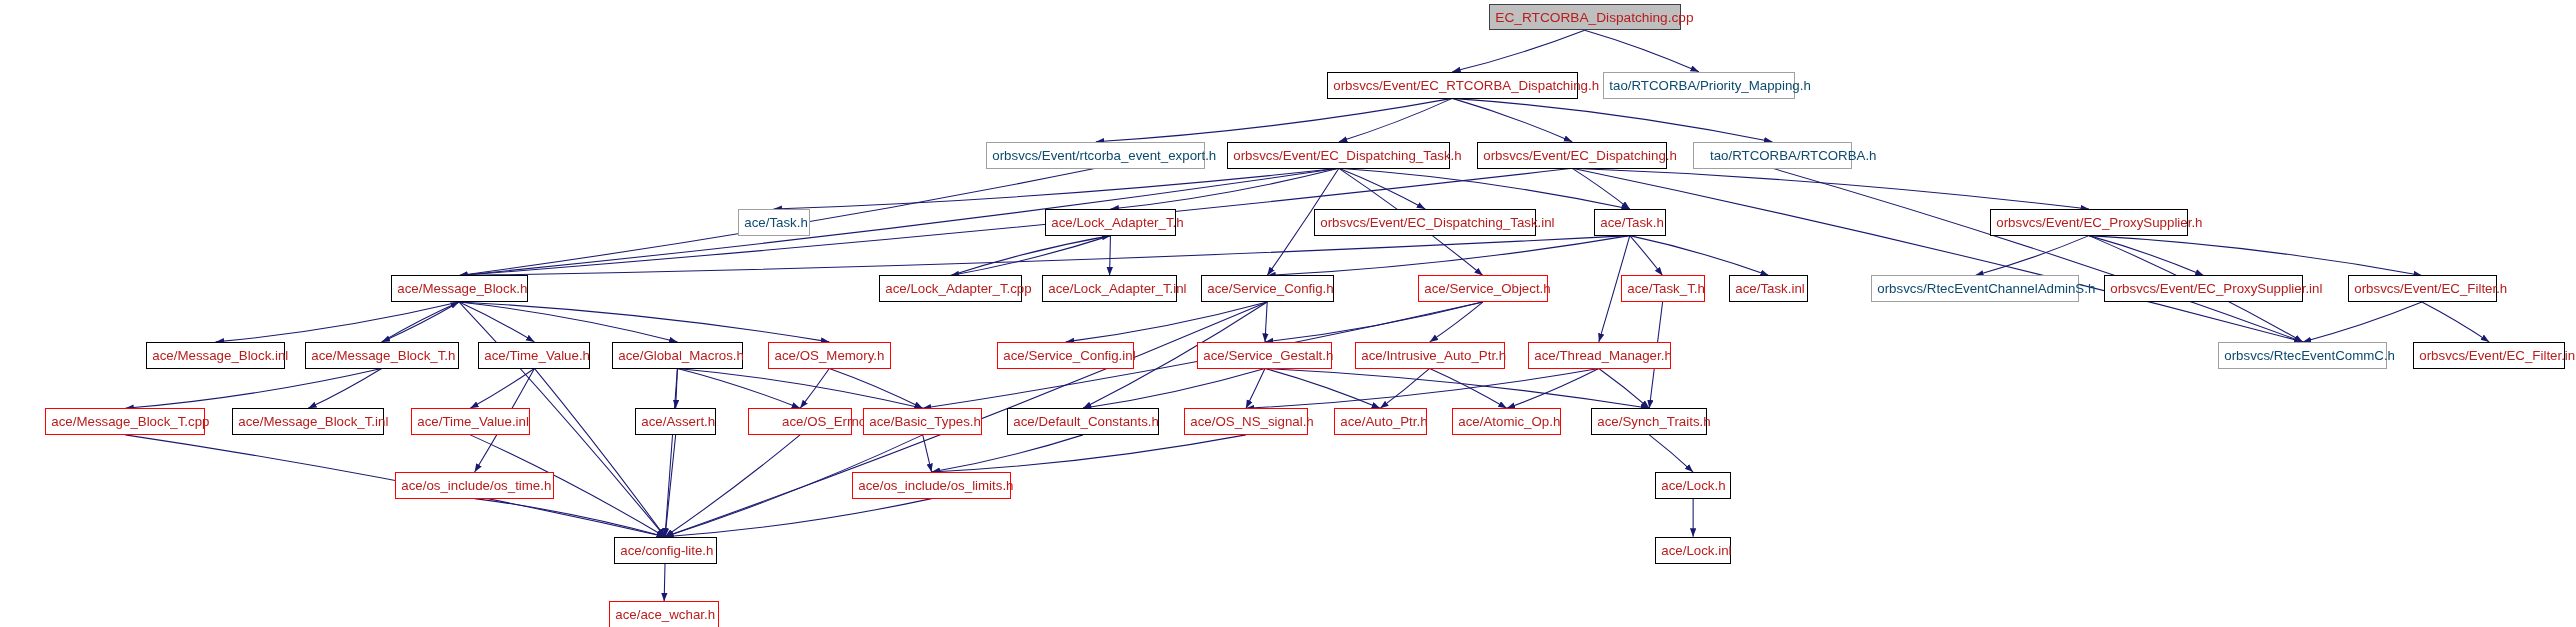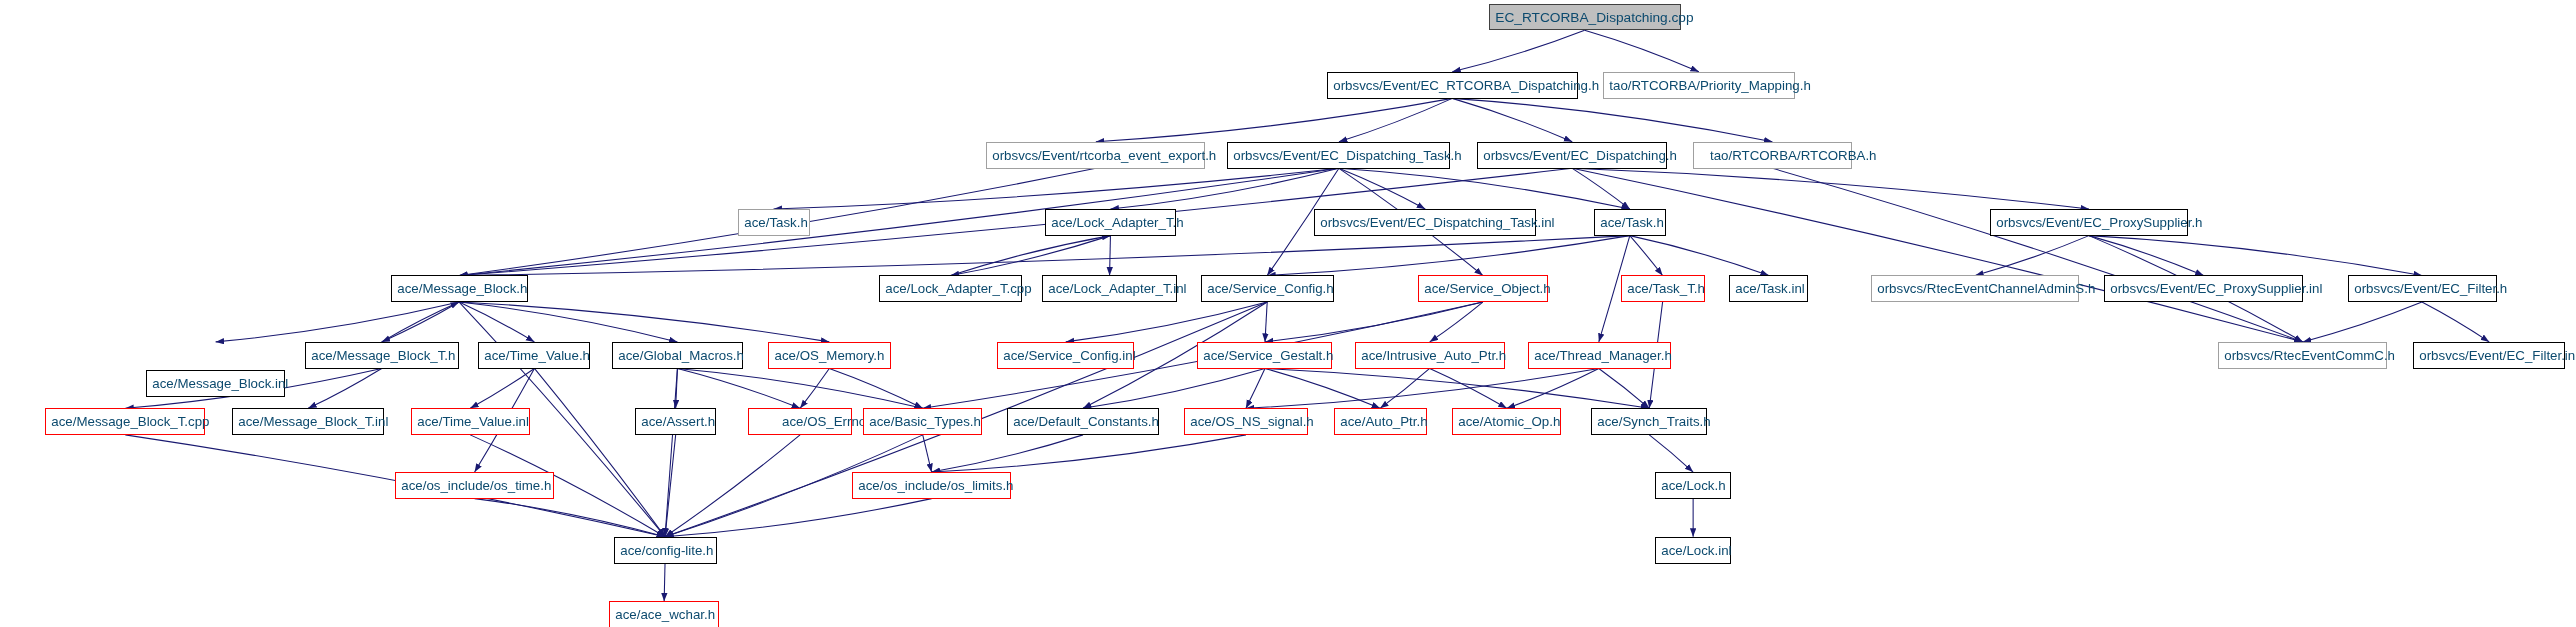--- a/index.html
+++ b/index.html
@@ -24,21 +24,21 @@
     pointer-events: none;
   }
   .node {
     position: absolute;
     box-sizing: border-box;
     height: 26.6px;
     line-height: 25px;
     text-align: center;
     white-space: nowrap;
     font-size: 13.3px;
-    color: #0c4a6e;
+    color: #b91c1c;
     background: #ffffff;
     border: 0.9px solid #000000;
     padding: 0 5.3px;
     z-index: 5;
   }
   .node.root {
     background: #bfbfbf;
     border: 0.9px solid #404040;
     font-size: 13.7px;
   }
@@ -160,21 +160,21 @@
       <div class="node" style="left: 391px; top: 275px; width: 137px;">ace/Message_Block.h</div>
       <div class="node" style="left: 879px; top: 275px; width: 143px;">ace/Lock_Adapter_T.cpp</div>
       <div class="node" style="left: 1042px; top: 275px; width: 135px;">ace/Lock_Adapter_T.inl</div>
       <div class="node" style="left: 1201px; top: 275px; width: 133px;">ace/Service_Config.h</div>
       <div class="node red" style="left: 1418px; top: 275px; width: 130px;">ace/Service_Object.h</div>
       <div class="node red" style="left: 1621px; top: 275px; width: 84px;">ace/Task_T.h</div>
       <div class="node" style="left: 1729px; top: 275px; width: 79px;">ace/Task.inl</div>
       <div class="node gray" style="left: 1871px; top: 275px; width: 208px;">orbsvcs/RtecEventChannelAdminS.h</div>
       <div class="node" style="left: 2104px; top: 275px; width: 199px;">orbsvcs/Event/EC_ProxySupplier.inl</div>
       <div class="node" style="left: 2348px; top: 275px; width: 149px;">orbsvcs/Event/EC_Filter.h</div>
-      <div class="node" style="left: 146px; top: 342px; width: 139px; margin-top: 28px;">ace/Message_Block.inl</div>
+      <div class="node" style="left: 146px; top: 342px; width: 139px;">ace/Message_Block.inl</div>
       <div class="node" style="left: 305px; top: 342px; width: 154px;">ace/Message_Block_T.h</div>
       <div class="node" style="left: 478px; top: 342px; width: 112px;">ace/Time_Value.h</div>
       <div class="node" style="left: 612px; top: 342px; width: 131px;">ace/Global_Macros.h</div>
       <div class="node red" style="left: 768px; top: 342px; width: 123px;">ace/OS_Memory.h</div>
       <div class="node red" style="left: 997px; top: 342px; width: 137px;">ace/Service_Config.inl</div>
       <div class="node red" style="left: 1197px; top: 342px; width: 135px;">ace/Service_Gestalt.h</div>
       <div class="node red" style="left: 1355px; top: 342px; width: 150px;">ace/Intrusive_Auto_Ptr.h</div>
       <div class="node red" style="left: 1528px; top: 342px; width: 143px;">ace/Thread_Manager.h</div>
       <div class="node gray" style="left: 2218px; top: 342px; width: 169px;">orbsvcs/RtecEventCommC.h</div>
       <div class="node" style="left: 2413px; top: 342px; width: 152px;">orbsvcs/Event/EC_Filter.inl</div>

